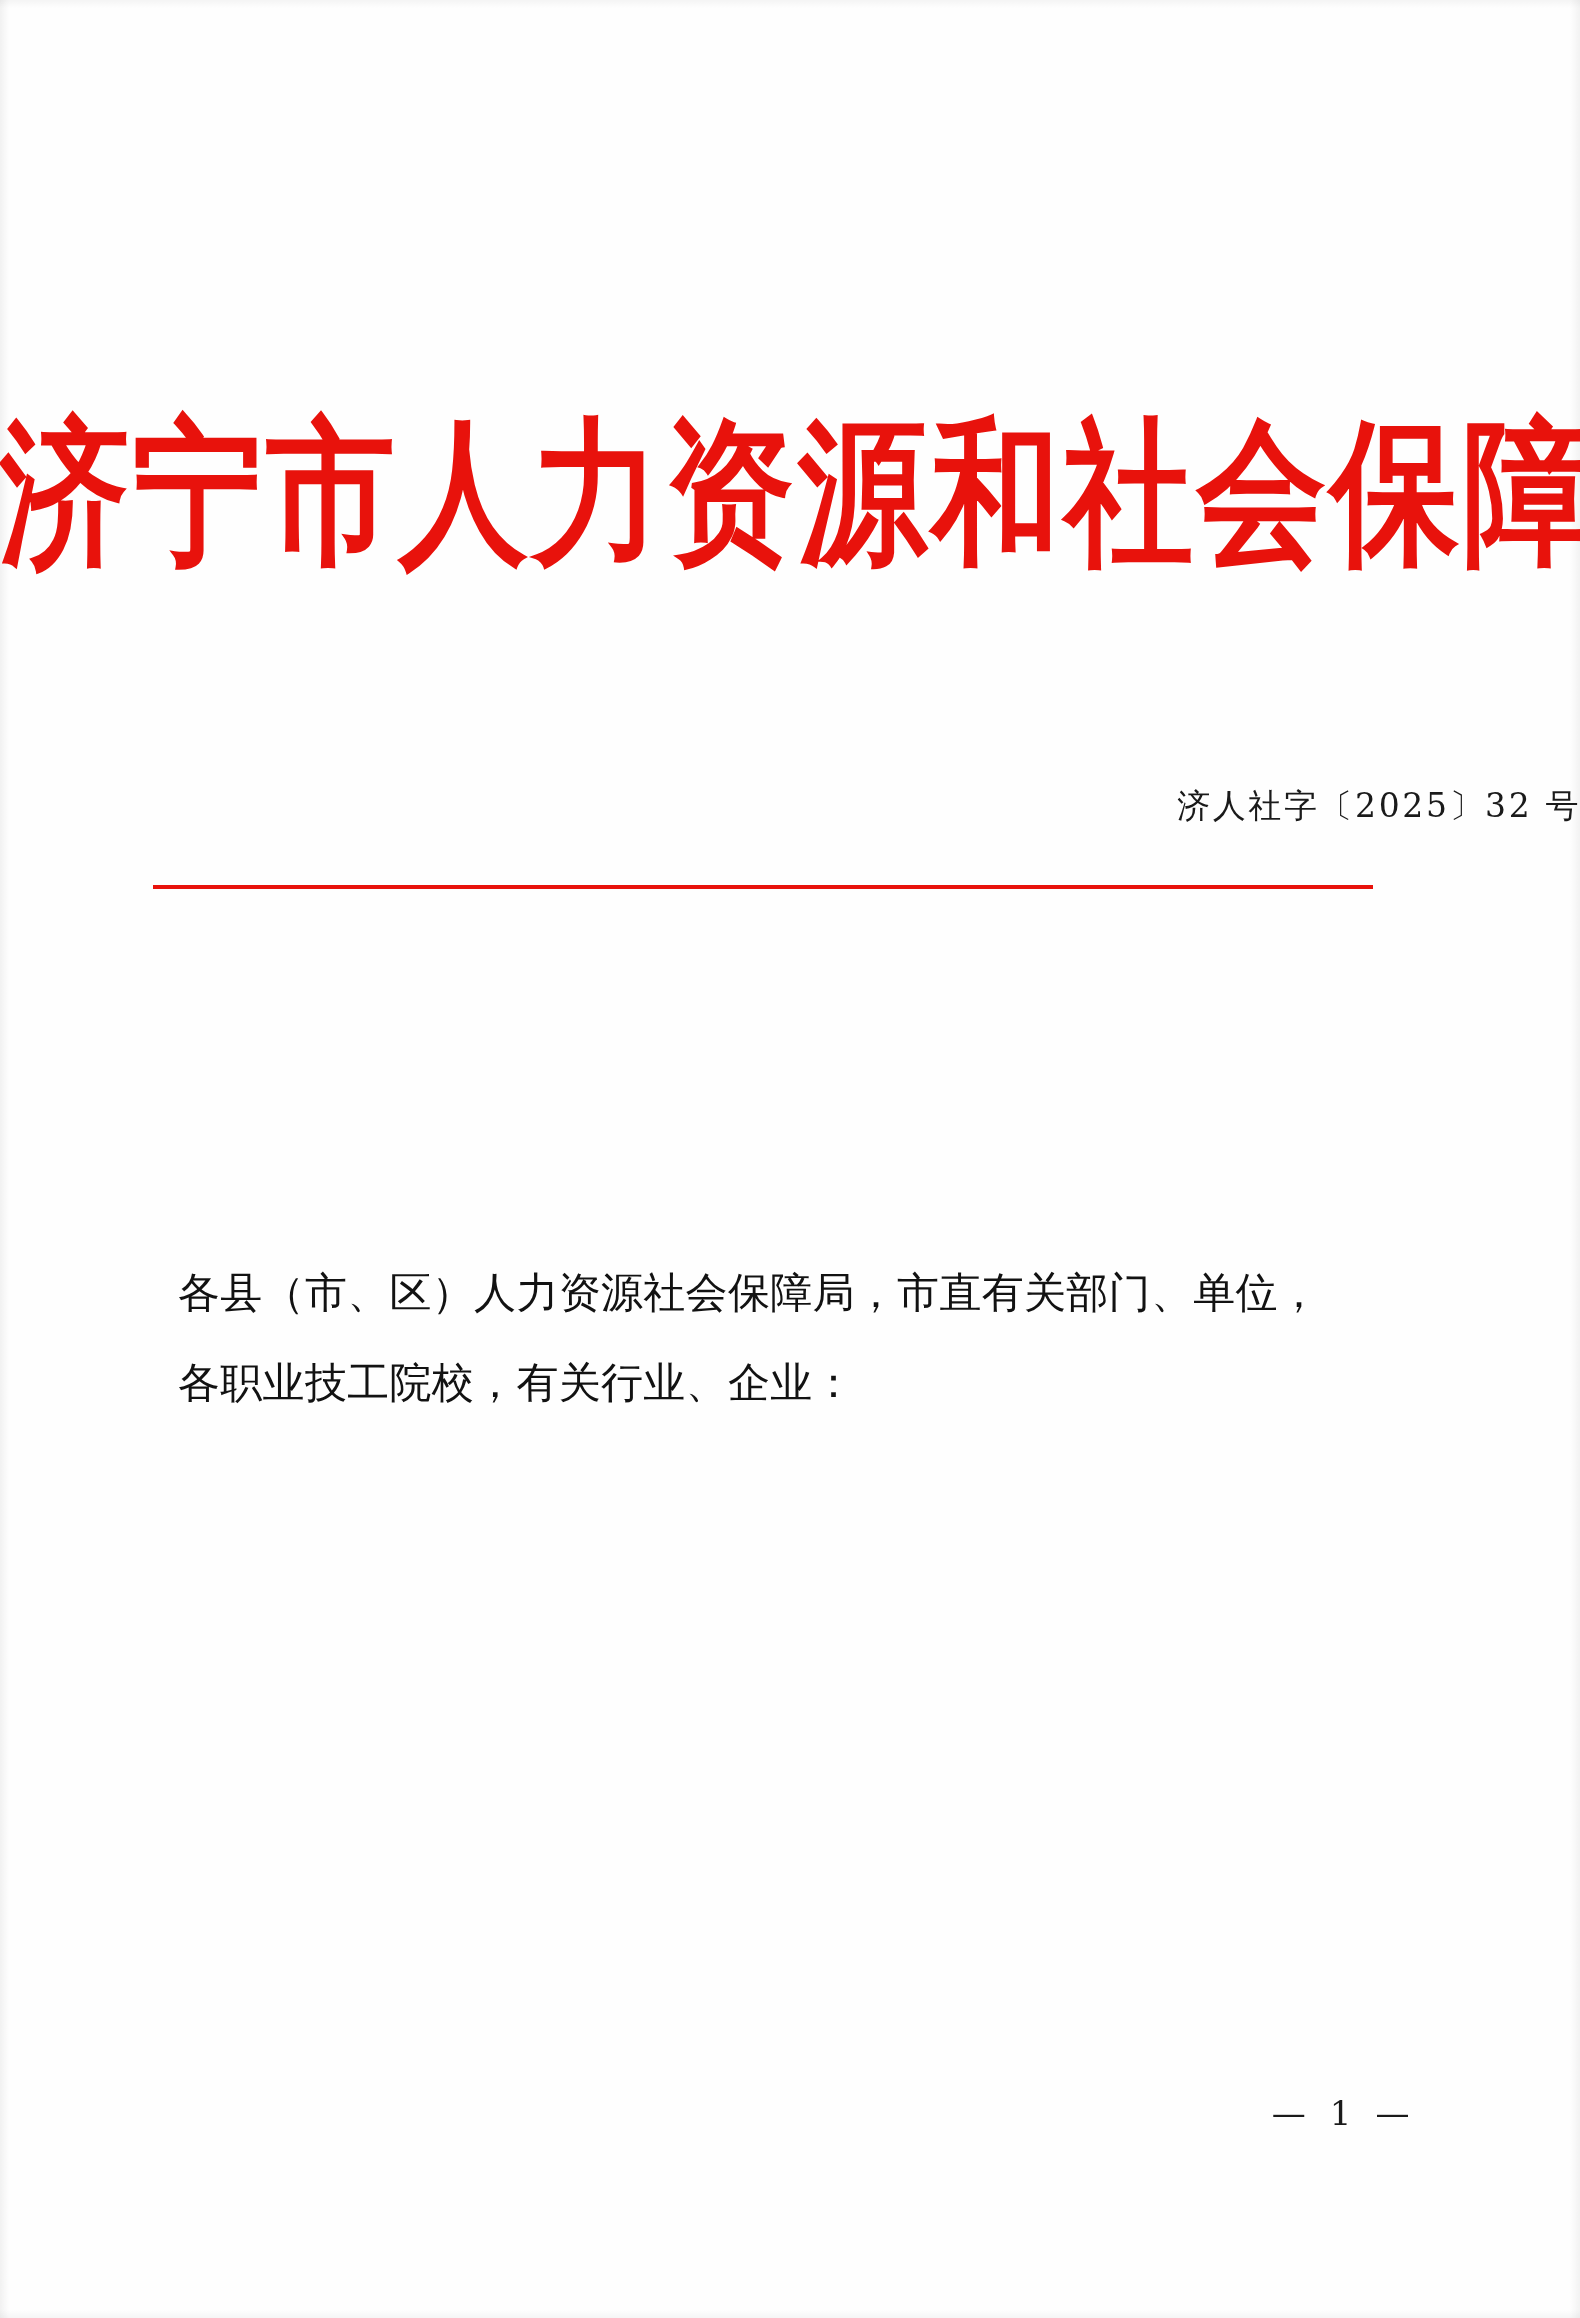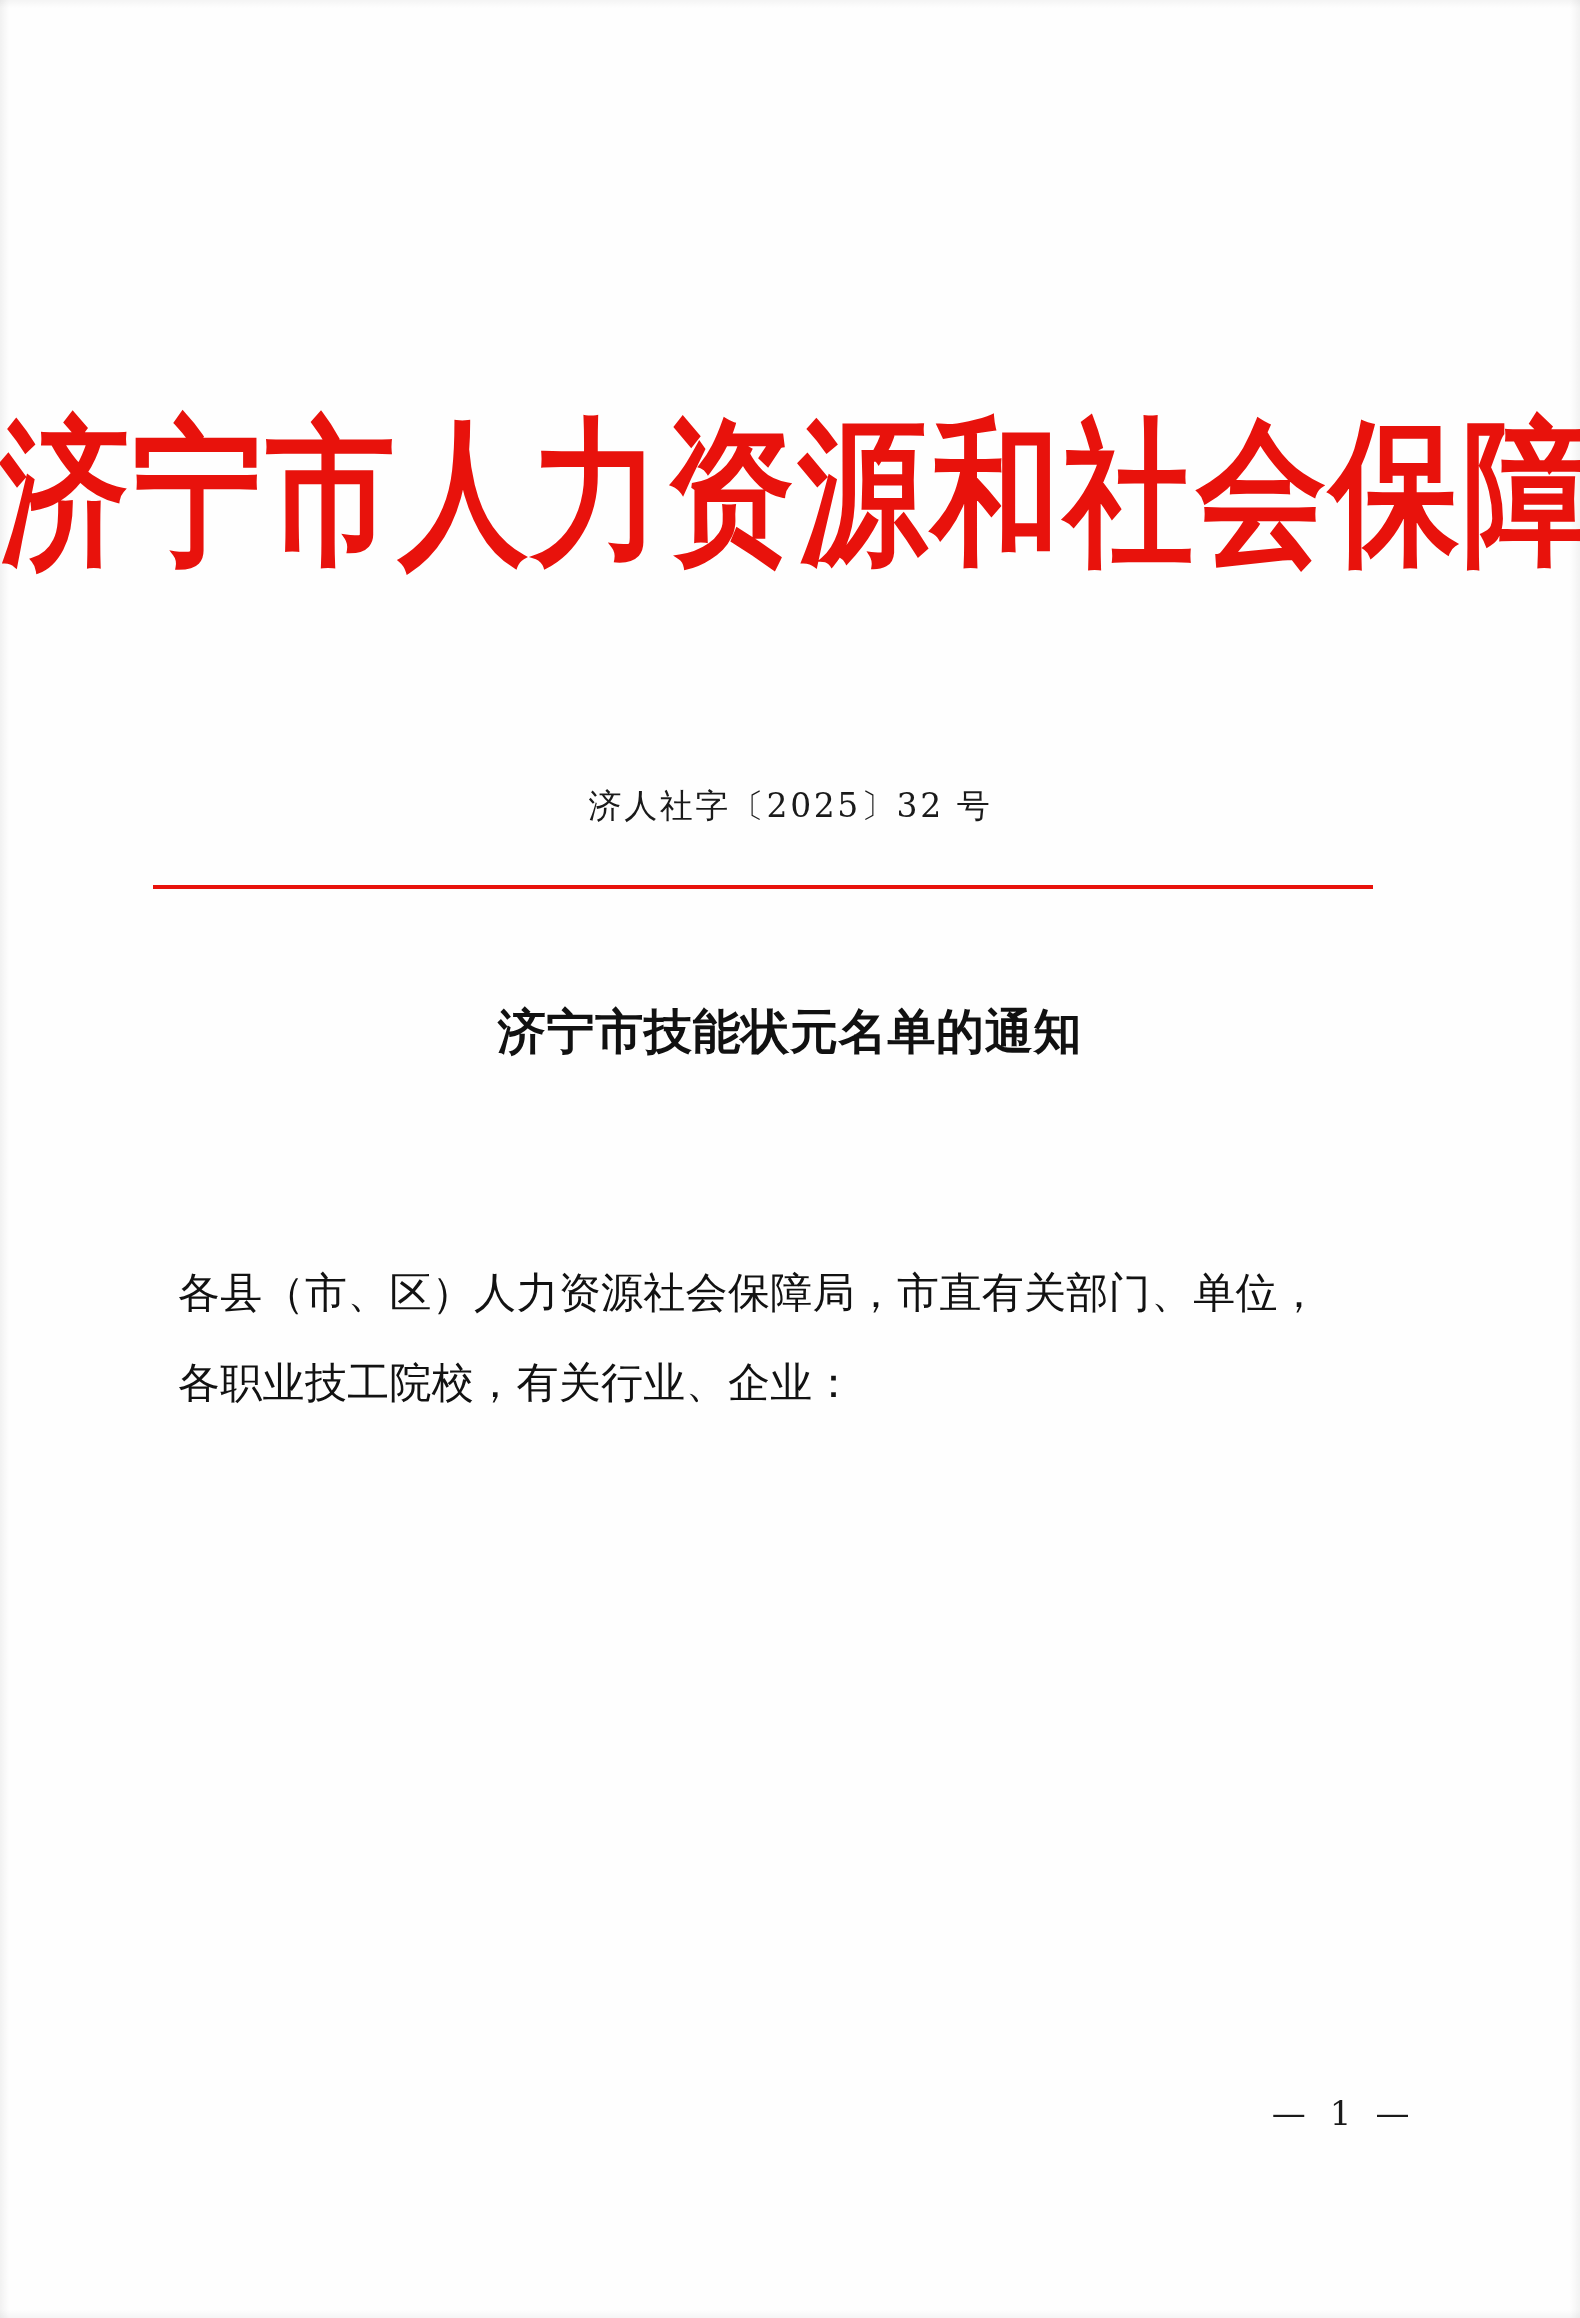--- a/index.html
+++ b/index.html
@@ -38,21 +38,21 @@
     transform: scaleY(1.22);
     transform-origin: center top;
   }
 
   
   .doc-number {
     position: absolute;
     top: 784px;
     left: 0;
     width: 1581px;
-    text-align: center;
+    text-align: right;
     font-family: "DejaVu Serif", "Liberation Serif", serif;
     font-size: 33px;
     letter-spacing: 2.6px;
     color: #1a1a1a;
   }
 
   
   .red-rule {
     position: absolute;
     top: 885px;
@@ -128,21 +128,20 @@
   <div class="scan-edge-right"></div>
   <div class="scan-edge-bottom"></div>
 
   <div class="org-header">济宁市人力资源和社会保障局</div>
 
   <div class="doc-number">济人社字〔2025〕32 号</div>
 
   <div class="red-rule"></div>
 
   <div class="doc-title">
-    <span class="t-line">济宁市技能状元名单的通知</span>
   </div>
 
   <div class="body-wrap">
     <p>各县（市、区）人力资源社会保障局，市直有关部门、单位，</p>
     <p>各职业技工院校，有关行业、企业：</p>
   </div>
 
   <div class="page-number">— 1 —</div>
 
 </div>

